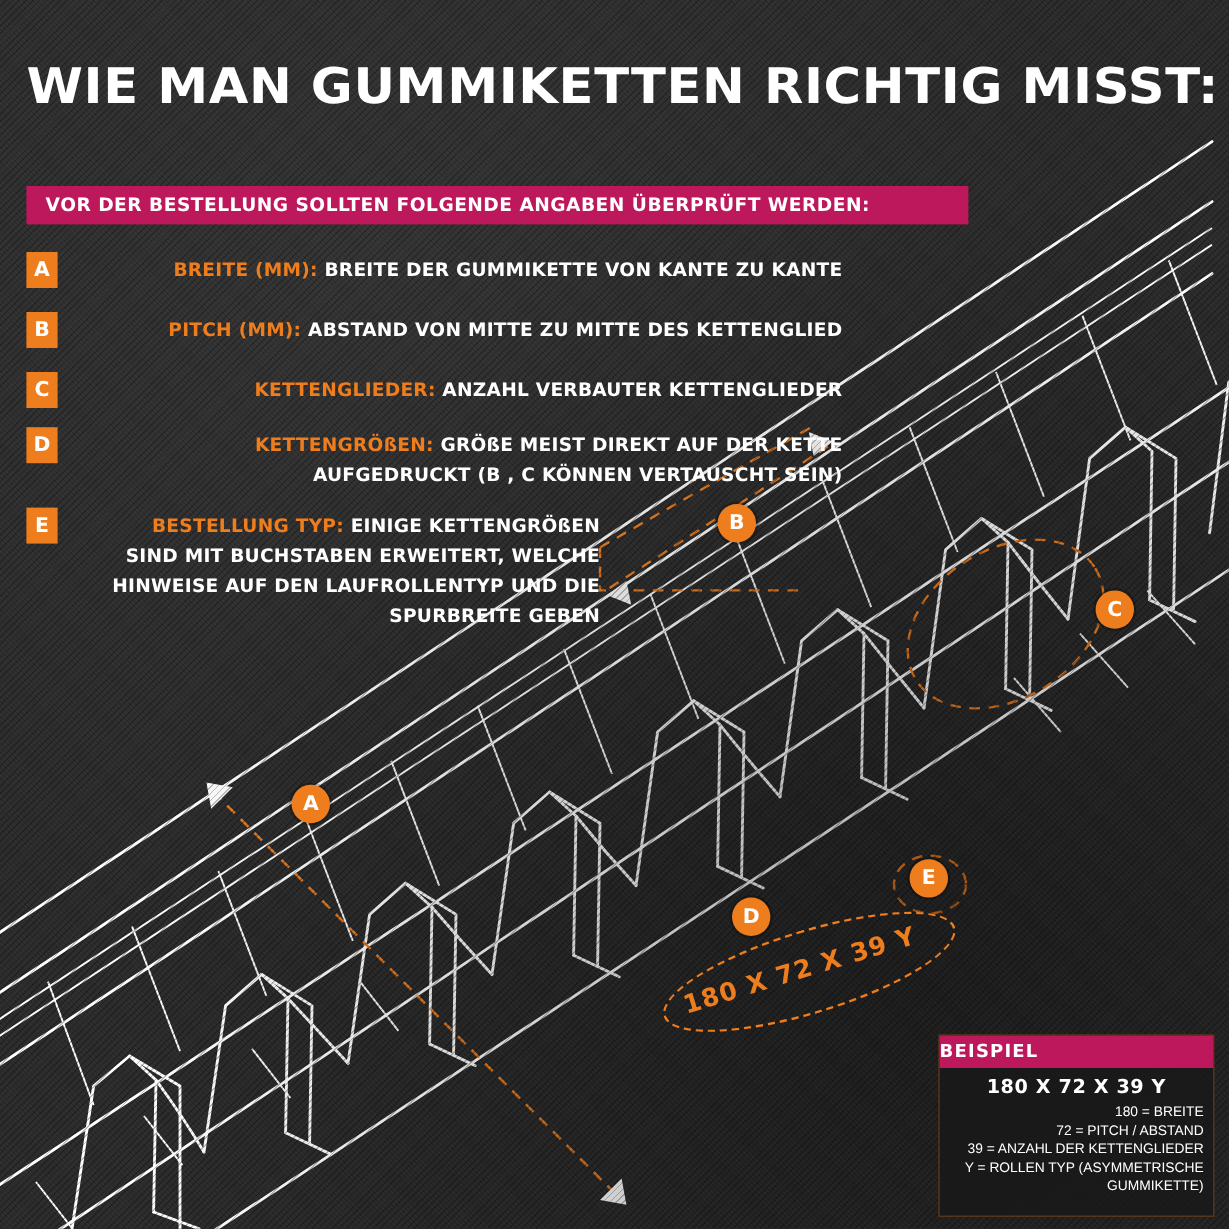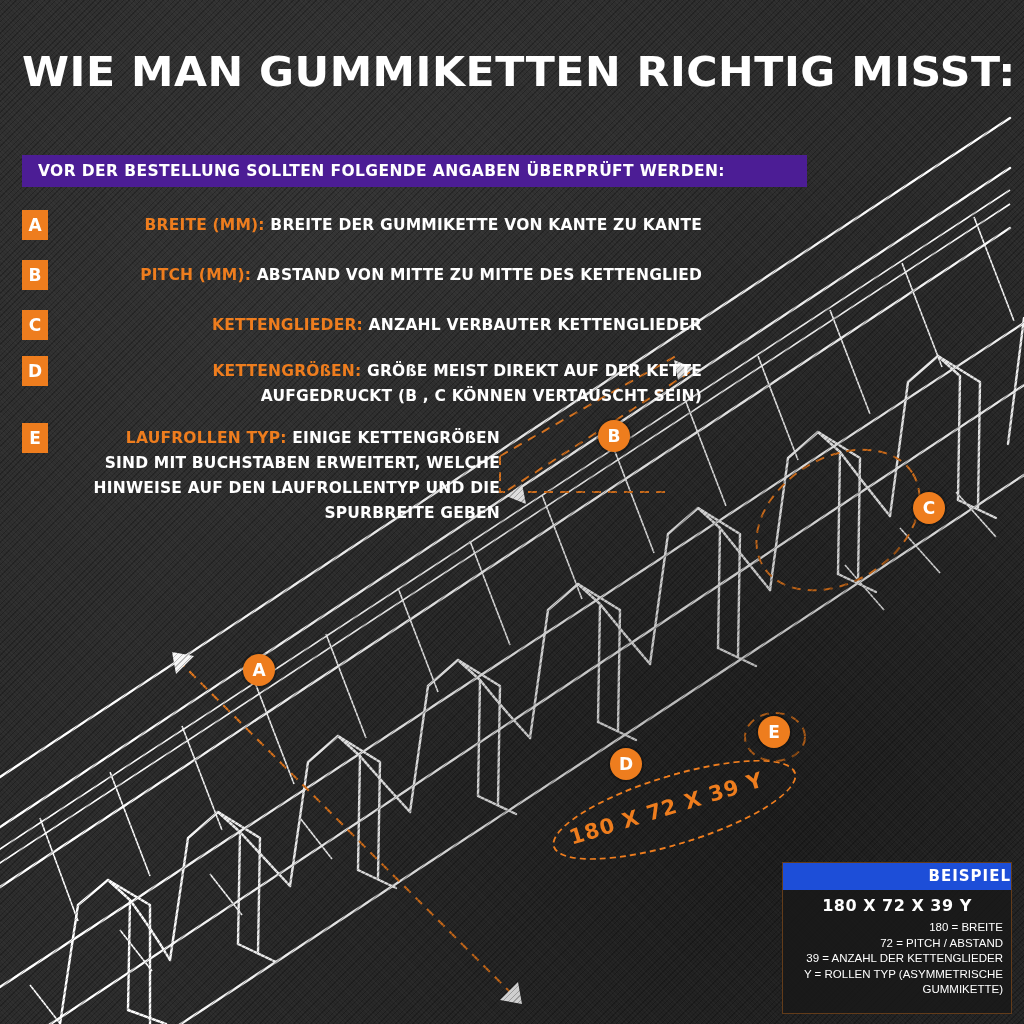--- a/index.html
+++ b/index.html
@@ -34,21 +34,21 @@
     font-family:"DejaVu Sans", sans-serif;
     transform:scaleX(1.04);
     transform-origin:left center;
     white-space:nowrap;
   }
 
   
   .subbar{
     position:absolute;left:22px;top:155px;
     width:785px;height:32px;
-    background:#4c1d95;
+    background:#be185d;
     display:flex;align-items:center;
   }
   .subbar span{
     color:#ffffff;
     font-size:15.5px;
     font-weight:bold;
     letter-spacing:0.4px;
     padding-left:16px;
     font-family:"DejaVu Sans", sans-serif;
   }
@@ -123,22 +123,22 @@
   }
 
   
   .example{
     position:absolute;left:782px;top:862px;
     width:228px;height:150px;
     background:rgba(24,24,24,0.82);
     border:1px solid rgba(238,125,30,0.35);
   }
   .example-head{
-    background:#1d4ed8;color:#fff;
-    text-align:right;font-weight:bold;font-size:15px;
+    background:#be185d;color:#fff;
+    text-align:left;font-weight:bold;font-size:15px;
     letter-spacing:1px;padding:4px 0 5px;
     font-family:"DejaVu Sans", sans-serif;
   }
   .example-code{
     color:#ffffff;text-align:center;
     font-weight:bold;font-size:16px;
     margin:6px 0 5px;letter-spacing:0.5px;
     font-family:"DejaVu Sans", sans-serif;
   }
   .example ul{list-style:none;margin:0;padding:0 8px 0 10px;}
@@ -296,21 +296,21 @@
     <div class="row" id="row-d">
       <div class="badge">D</div>
       <div class="rowtext">
         <b>KETTENGRÖßEN:</b><span> GRÖßE MEIST DIREKT AUF DER KETTE AUFGEDRUCKT (B , C KÖNNEN VERTAUSCHT SEIN)</span>
       </div>
     </div>
 
     <div class="row" id="row-e">
       <div class="badge">E</div>
       <div class="rowtext" style="max-width:420px">
-        <b>LAUFROLLEN TYP:</b><span> EINIGE KETTENGRÖßEN SIND MIT BUCHSTABEN ERWEITERT, WELCHE HINWEISE AUF DEN LAUFROLLENTYP UND DIE SPURBREITE GEBEN</span>
+        <b>BESTELLUNG TYP:</b><span> EINIGE KETTENGRÖßEN SIND MIT BUCHSTABEN ERWEITERT, WELCHE HINWEISE AUF DEN LAUFROLLENTYP UND DIE SPURBREITE GEBEN</span>
       </div>
     </div>
 
   </div>
 
   <div class="marker" id="mk-a">A</div>
   <div class="marker" id="mk-b">B</div>
   <div class="marker" id="mk-c">C</div>
   <div class="marker" id="mk-d">D</div>
   <div class="marker" id="mk-e">E</div>

